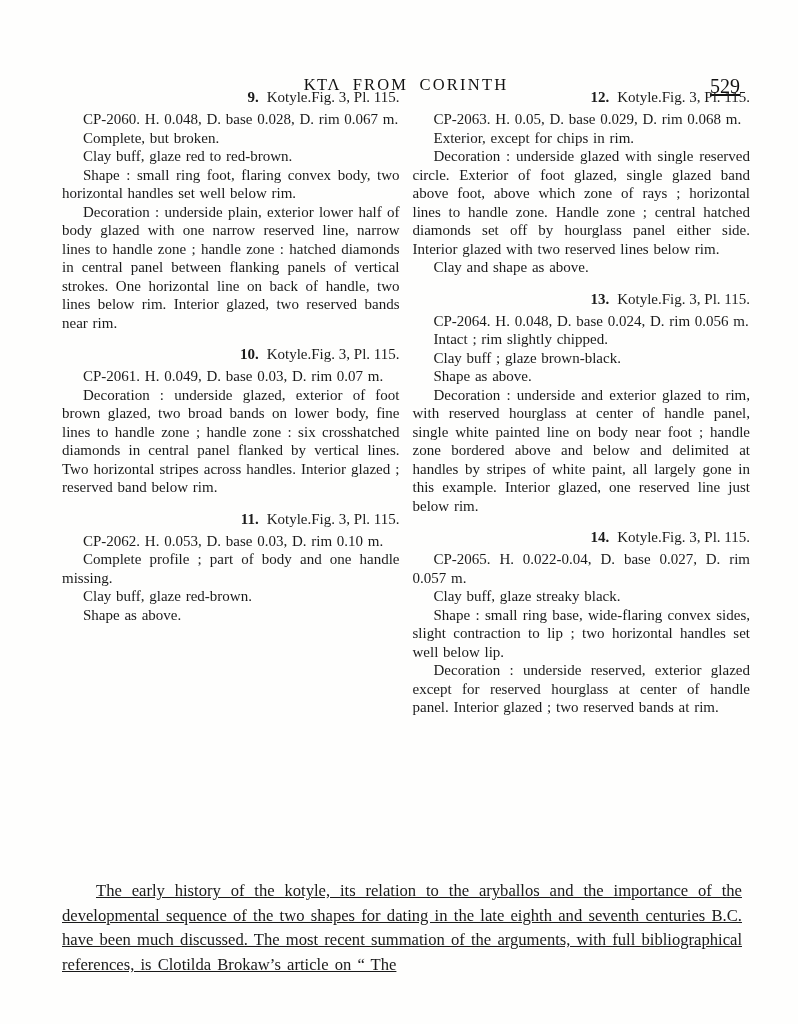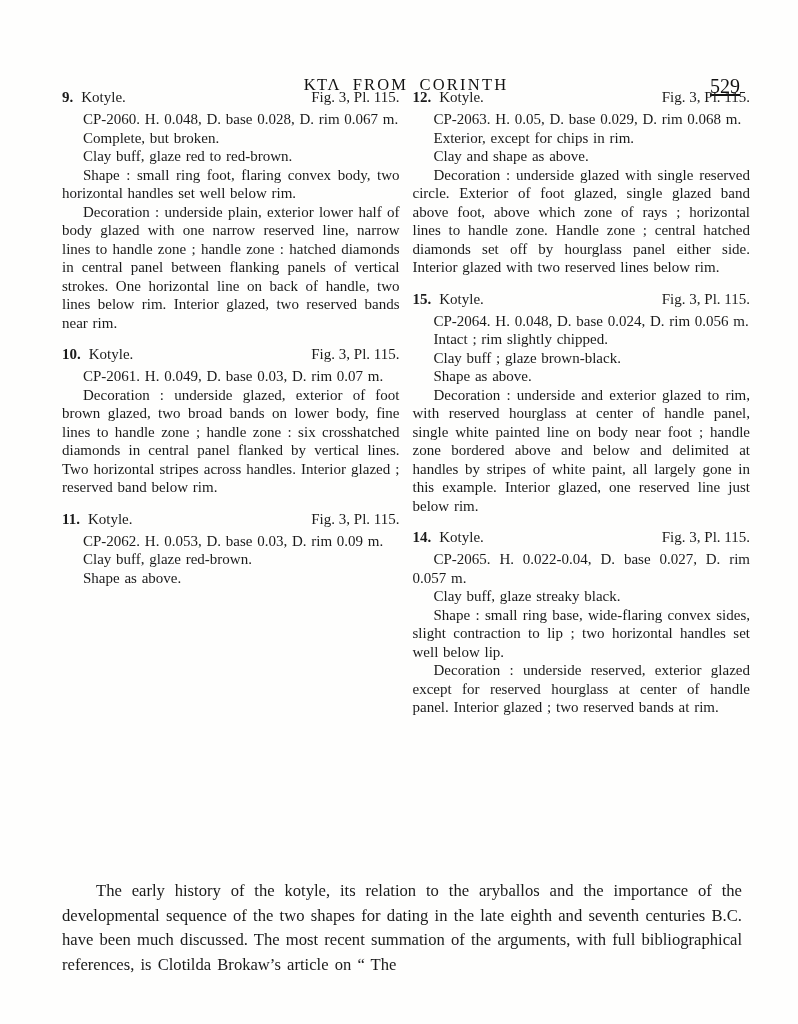--- a/index.html
+++ b/index.html
@@ -45,21 +45,21 @@
     left: 62px; top: 86px;
     width: 688px;
     display: flex;
     gap: 13px;
   }
   .col { width: 338px; }
   .entry { margin-top: 11px; }
   .entry:first-child { margin-top: 0; }
   .entry-head {
     display: flex;
-    justify-content: space-between;
+    justify-content: flex-end;
     align-items: baseline;
     font-size: 15px;
     margin-bottom: 4px;
     padding-top: 3px;
   }
   .entry-num { font-weight: bold; margin-right: 8px; }
   .entry p {
     margin: 0;
     font-size: 15px;
     line-height: 18.5px;
@@ -73,20 +73,21 @@
     left: 62px; top: 879px;
     width: 680px;
   }
   .closing p {
     margin: 0;
     font-size: 16.6px;
     line-height: 24.6px;
     text-align: justify;
     text-indent: 34px;
     word-spacing: 2px;
+    text-decoration: underline;
   }
 </style>
 </head>
 <body>
 
 <div class="page">
 
   <div class="running-head">
     <div class="running-title">ΚΤΛ FROM CORINTH</div>
     <div class="page-number">529</div>
@@ -111,39 +112,40 @@
             <span class="entry-fig">Fig. 3, Pl. 115.</span>
           </div>
           <p class="entry-par">CP-2061.  H. 0.049, D. base 0.03, D. rim 0.07 m.</p>
           <p class="entry-par">Decoration :  underside glazed, exterior of foot brown glazed, two broad bands on lower body, fine lines to handle zone ; handle zone : six crosshatched diamonds in central panel flanked by vertical lines.  Two horizontal stripes across handles.  Interior glazed ; reserved band below rim.</p>
         </article>
         <article class="entry">
           <div class="entry-head">
             <span class="entry-head-left"><span class="entry-num">11.</span><span class="entry-title">Kotyle.</span></span>
             <span class="entry-fig">Fig. 3, Pl. 115.</span>
           </div>
-          <p class="entry-par">CP-2062.  H. 0.053, D. base 0.03, D. rim 0.09 m.</p>
+          <p class="entry-par">CP-2062.  H. 0.053, D. base 0.03, D. rim 0.10 m.</p>
+          <p class="entry-par">Complete profile ; part of body and one handle missing.</p>
           <p class="entry-par">Clay buff, glaze red-brown.</p>
           <p class="entry-par">Shape as above.</p>
         </article>
       </div>
     <div class="col">
         <article class="entry">
           <div class="entry-head">
             <span class="entry-head-left"><span class="entry-num">12.</span><span class="entry-title">Kotyle.</span></span>
             <span class="entry-fig">Fig. 3, Pl. 115.</span>
           </div>
           <p class="entry-par">CP-2063.  H. 0.05, D. base 0.029, D. rim 0.068 m.</p>
           <p class="entry-par">Exterior, except for chips in rim.</p>
+          <p class="entry-par">Decoration :  underside glazed with single reserved circle.  Exterior of foot glazed, single glazed band above foot, above which zone of rays ; horizontal lines to handle zone.  Handle zone ; central hatched diamonds set off by hourglass panel either side.  Interior glazed with two reserved lines below rim.</p>
           <p class="entry-par">Clay and shape as above.</p>
-          <p class="entry-par">Decoration :  underside glazed with single reserved circle.  Exterior of foot glazed, single glazed band above foot, above which zone of rays ; horizontal lines to handle zone.  Handle zone ; central hatched diamonds set off by hourglass panel either side.  Interior glazed with two reserved lines below rim.</p>
         </article>
         <article class="entry">
           <div class="entry-head">
-            <span class="entry-head-left"><span class="entry-num">15.</span><span class="entry-title">Kotyle.</span></span>
+            <span class="entry-head-left"><span class="entry-num">13.</span><span class="entry-title">Kotyle.</span></span>
             <span class="entry-fig">Fig. 3, Pl. 115.</span>
           </div>
           <p class="entry-par">CP-2064.  H. 0.048, D. base 0.024, D. rim 0.056 m.</p>
           <p class="entry-par">Intact ; rim slightly chipped.</p>
           <p class="entry-par">Clay buff ; glaze brown-black.</p>
           <p class="entry-par">Shape as above.</p>
           <p class="entry-par">Decoration :  underside and exterior glazed to rim, with reserved hourglass at center of handle panel, single white painted line on body near foot ; handle zone bordered above and below and delimited at handles by stripes of white paint, all largely gone in this example.  Interior glazed, one reserved line just below rim.</p>
         </article>
         <article class="entry">
           <div class="entry-head">

